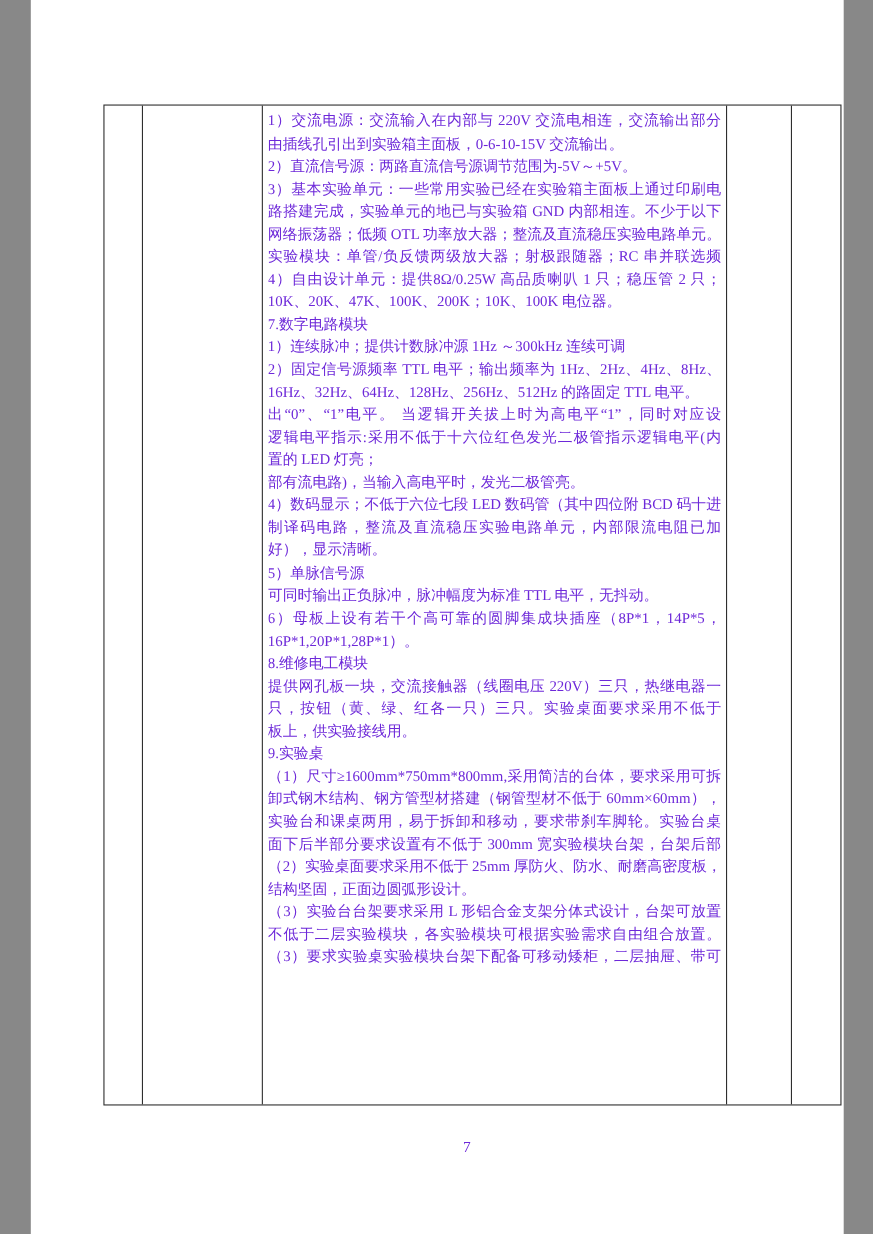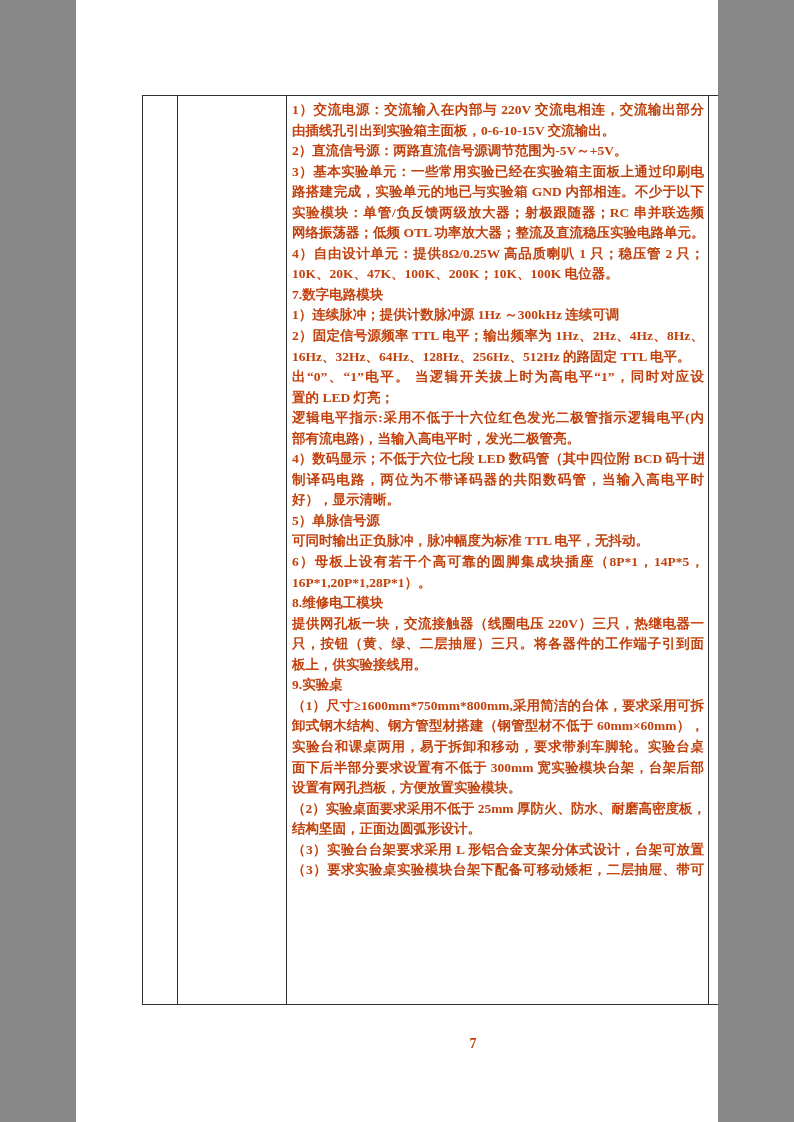--- a/index.html
+++ b/index.html
@@ -1,21 +1,20 @@
 <!DOCTYPE html>
 <html><head>
 <meta charset="utf-8">
 <style>
   html,body { margin:0; padding:0; background:#888; }
   .page {
-    position:relative; width:642px; height:1122px; margin:0 auto;
+    position:relative; width:739px; height:1122px; margin:0 auto;
     background:#ffffff; overflow:hidden;
     font-family:"Liberation Serif","DejaVu Serif",serif;
-    color:#c2410c;
-    font-weight:bold;
+    color:#6d28d9;
   }
   .spec-table {
     position:absolute; left:66px; top:95px;
     width:671px; height:910px;
     box-sizing:border-box; border:1px solid #2e2e2e;
     display:flex;
   }
   .cell {
     box-sizing:border-box; height:100%;
     border-right:1px solid #2e2e2e;
@@ -45,51 +44,51 @@
 <div class="page">
   <div class="spec-table">
     <div class="cell c1"></div>
     <div class="cell c2"></div>
     <div class="cell c3" id="spec-content">
         <div class="line j">1）交流电源：交流输入在内部与 220V 交流电相连，交流输出部分</div>
         <div class="line">由插线孔引出到实验箱主面板，0-6-10-15V 交流输出。</div>
         <div class="line">2）直流信号源：两路直流信号源调节范围为-5V～+5V。</div>
         <div class="line j">3）基本实验单元：一些常用实验已经在实验箱主面板上通过印刷电</div>
         <div class="line j">路搭建完成，实验单元的地已与实验箱 GND 内部相连。不少于以下</div>
+        <div class="line j">网络振荡器；低频 OTL 功率放大器；整流及直流稳压实验电路单元。</div>
         <div class="line j">实验模块：单管/负反馈两级放大器；射极跟随器；RC 串并联选频</div>
-        <div class="line j">网络振荡器；低频 OTL 功率放大器；整流及直流稳压实验电路单元。</div>
         <div class="line j">4）自由设计单元：提供8Ω/0.25W 高品质喇叭 1 只；稳压管 2 只；</div>
         <div class="line">10K、20K、47K、100K、200K；10K、100K 电位器。</div>
         <div class="line">7.数字电路模块</div>
         <div class="line">1）连续脉冲；提供计数脉冲源 1Hz ～300kHz 连续可调</div>
         <div class="line j">2）固定信号源频率 TTL 电平；输出频率为 1Hz、2Hz、4Hz、8Hz、</div>
         <div class="line">16Hz、32Hz、64Hz、128Hz、256Hz、512Hz 的路固定 TTL 电平。</div>
         <div class="line j">出“0”、“1”电平。 当逻辑开关拔上时为高电平“1”，同时对应设</div>
+        <div class="line j">逻辑电平指示:采用不低于十六位红色发光二极管指示逻辑电平(内</div>
         <div class="line">置的 LED 灯亮；</div>
-        <div class="line j">逻辑电平指示:采用不低于十六位红色发光二极管指示逻辑电平(内</div>
         <div class="line">部有流电路)，当输入高电平时，发光二极管亮。</div>
         <div class="line j">4）数码显示；不低于六位七段 LED 数码管（其中四位附 BCD 码十进</div>
-        <div class="line j">制译码电路，两位为不带译码器的共阳数码管，当输入高电平时</div>
+        <div class="line j">制译码电路，整流及直流稳压实验电路单元，内部限流电阻已加</div>
         <div class="line">好），显示清晰。</div>
         <div class="line">5）单脉信号源</div>
         <div class="line">可同时输出正负脉冲，脉冲幅度为标准 TTL 电平，无抖动。</div>
         <div class="line j">6）母板上设有若干个高可靠的圆脚集成块插座（8P*1，14P*5，</div>
         <div class="line">16P*1,20P*1,28P*1）。</div>
         <div class="line">8.维修电工模块</div>
         <div class="line j">提供网孔板一块，交流接触器（线圈电压 220V）三只，热继电器一</div>
-        <div class="line j">只，按钮（黄、绿、二层抽屉）三只。将各器件的工作端子引到面</div>
+        <div class="line j">只，按钮（黄、绿、红各一只）三只。实验桌面要求采用不低于</div>
         <div class="line">板上，供实验接线用。</div>
         <div class="line">9.实验桌</div>
         <div class="line j">（1）尺寸≥1600mm*750mm*800mm,采用简洁的台体，要求采用可拆</div>
         <div class="line j">卸式钢木结构、钢方管型材搭建（钢管型材不低于 60mm×60mm），</div>
         <div class="line j">实验台和课桌两用，易于拆卸和移动，要求带刹车脚轮。实验台桌</div>
         <div class="line j">面下后半部分要求设置有不低于 300mm 宽实验模块台架，台架后部</div>
-        <div class="line">设置有网孔挡板，方便放置实验模块。</div>
         <div class="line j">（2）实验桌面要求采用不低于 25mm 厚防火、防水、耐磨高密度板，</div>
         <div class="line">结构坚固，正面边圆弧形设计。</div>
         <div class="line j">（3）实验台台架要求采用 L 形铝合金支架分体式设计，台架可放置</div>
+        <div class="line j">不低于二层实验模块，各实验模块可根据实验需求自由组合放置。</div>
         <div class="line j">（3）要求实验桌实验模块台架下配备可移动矮柜，二层抽屉、带可</div>
       </div>
     <div class="cell c4"></div>
     <div class="cell c5"></div>
   </div>
   <div class="page-number">7</div>
 </div>
 
 </body></html>

